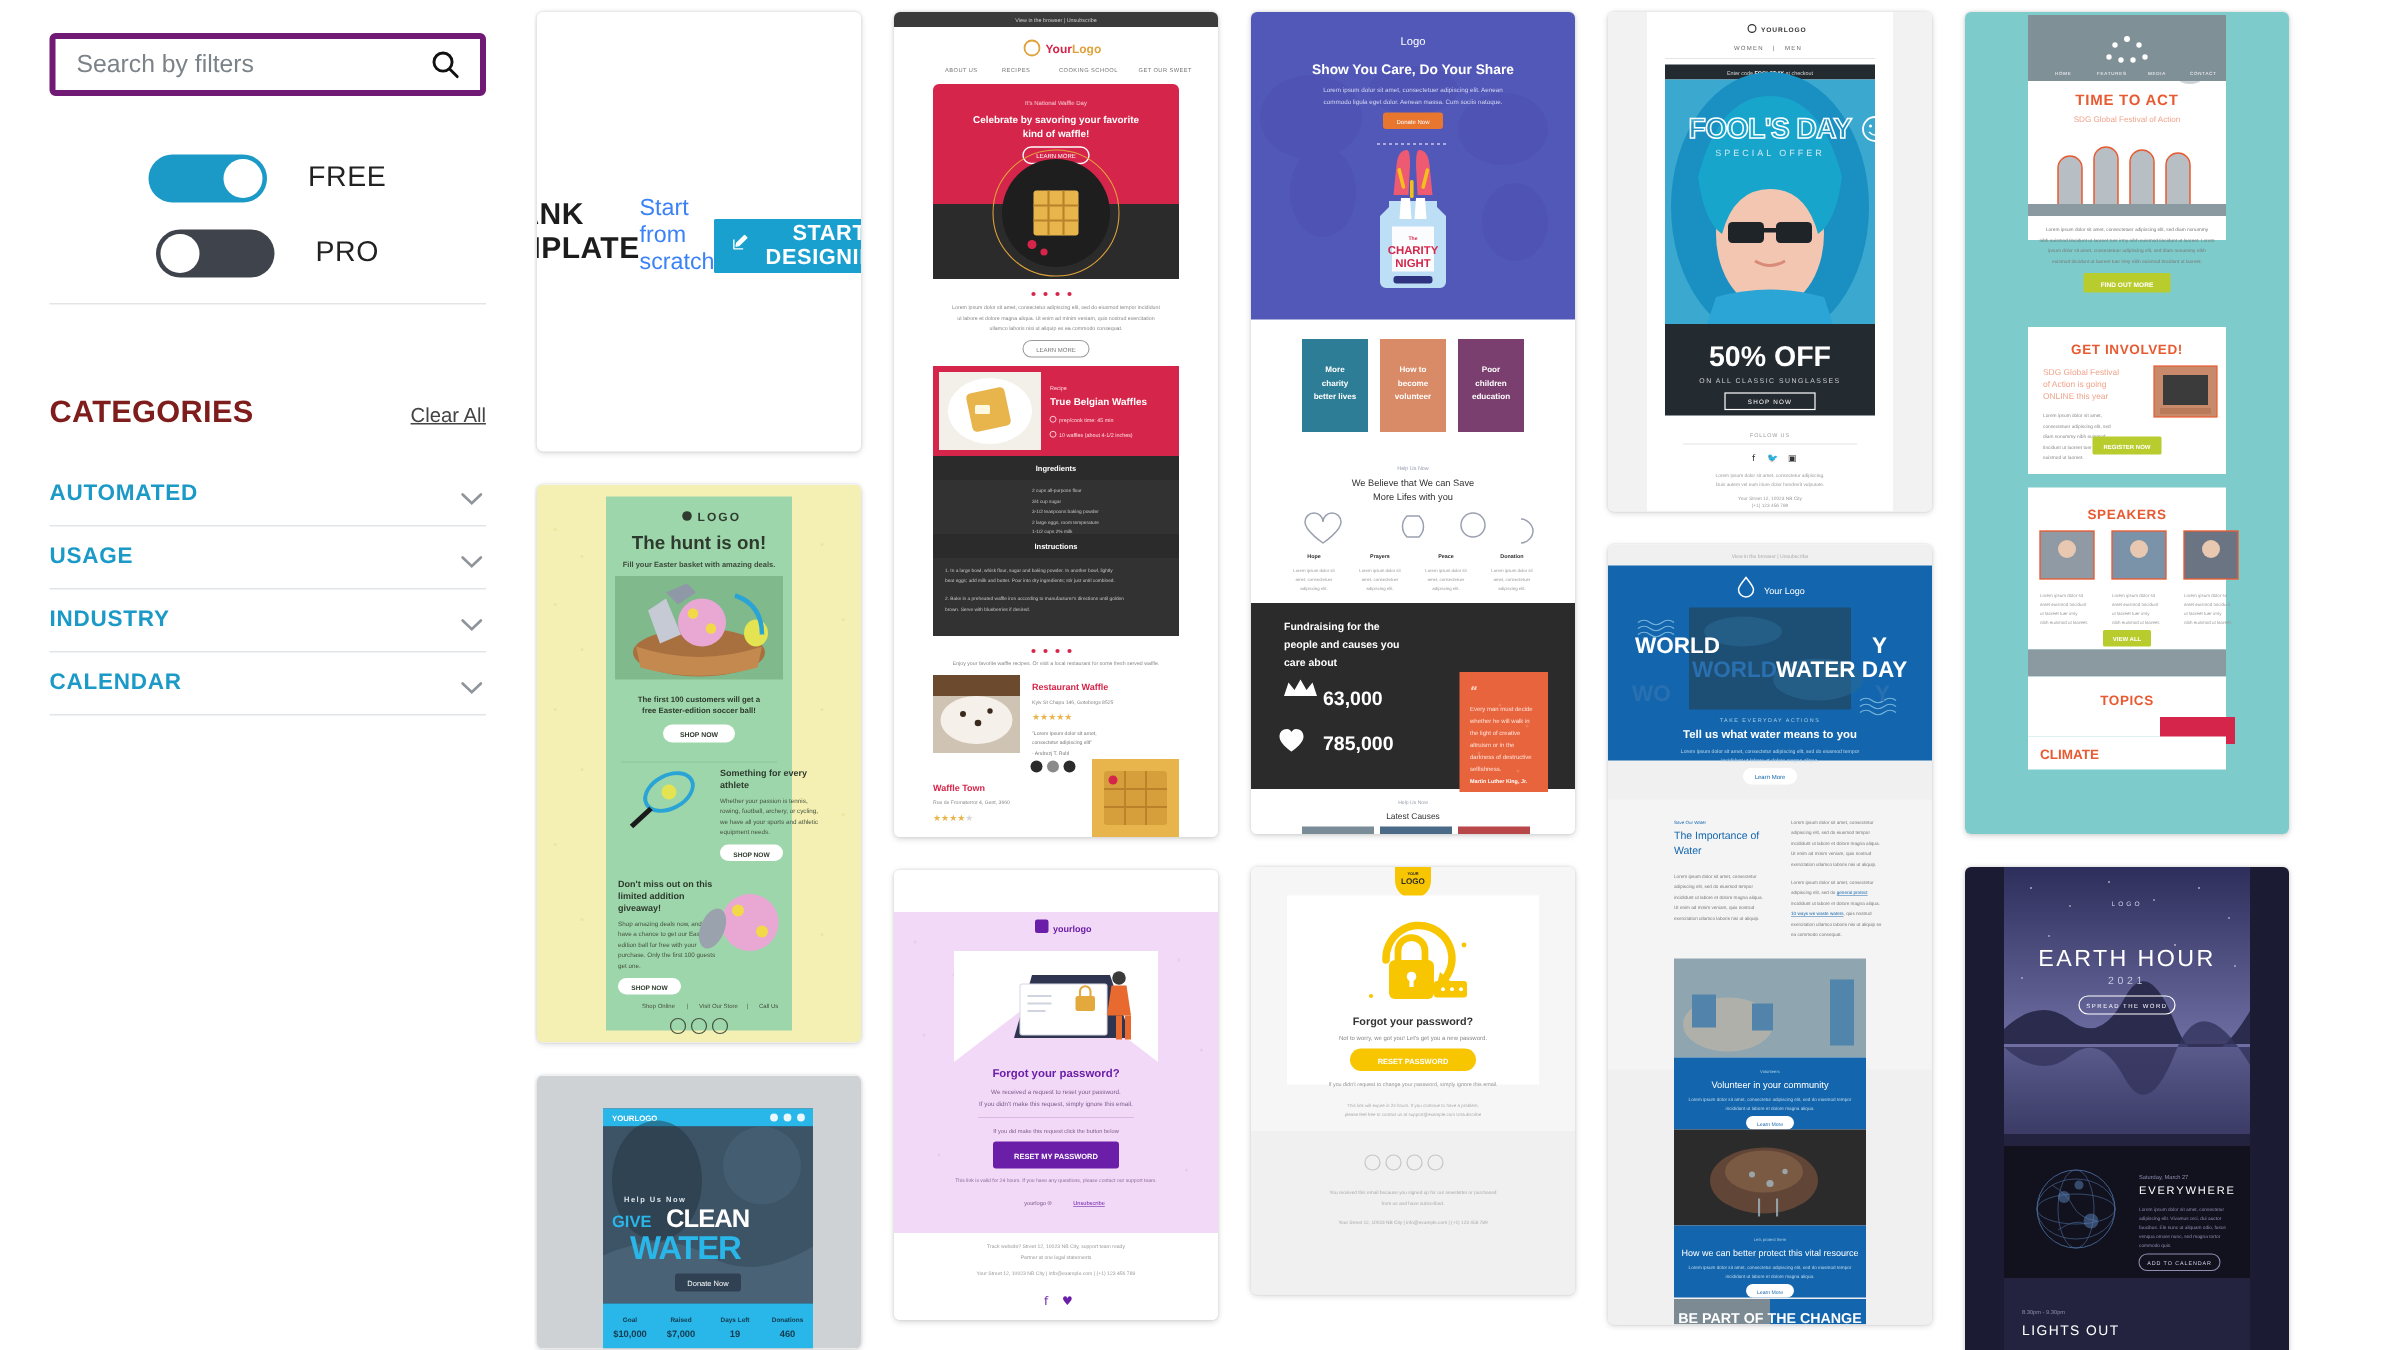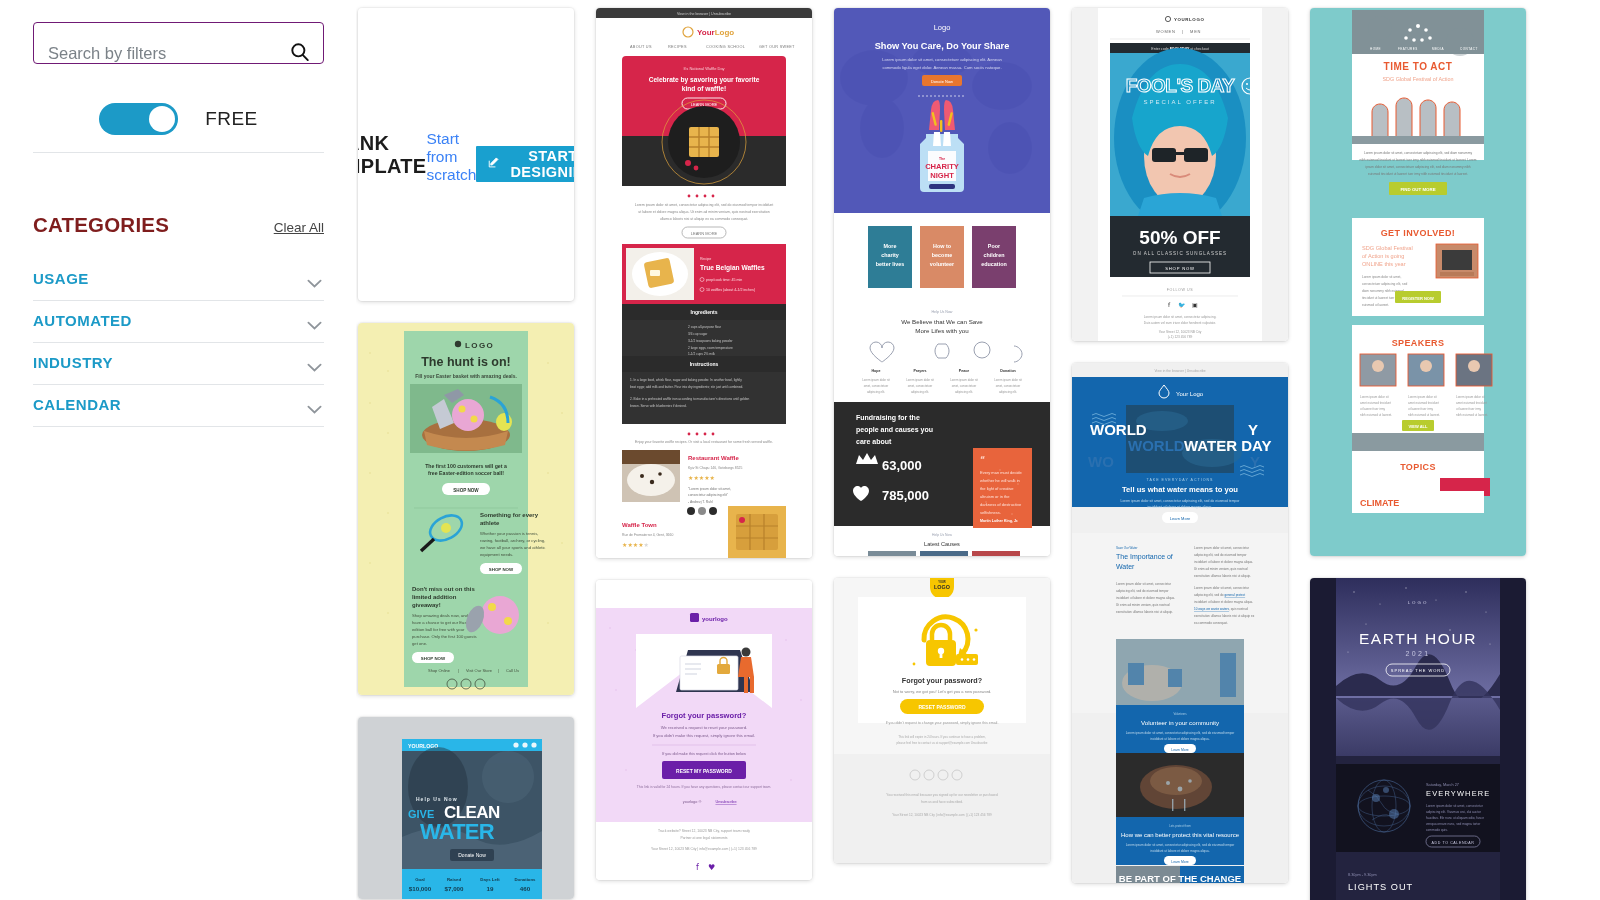--- a/index.html
+++ b/index.html
@@ -8,22 +8,22 @@
     font-family: "Liberation Sans", sans-serif;
     background: #ffffff;
     color: #333;
     overflow: hidden;
   }
   .app { display: flex; width: 1600px; height: 900px; }
 
   
   .sidebar { width: 356px; flex: 0 0 356px; padding: 22px 32px 0 33px; }
   .search-wrap {
-    position: relative; height: 42px; border: 1px solid #701a75;
-    border-radius: 4px; display: flex; align-items: flex-end; padding: 0 12px 0 14px;
+    position: relative; height: 42px; border: 4px solid #701a75;
+    border-radius: 4px; display: flex; align-items: center; padding: 0 12px 0 14px;
     background: #fff;
   }
   .search-input {
     border: 0; outline: 0; flex: 1; font-size: 16.5px;
     font-family: "Liberation Sans", sans-serif; color: #333; background: transparent;
   }
   .search-input::placeholder { color: #7b8288; }
   .search-icon { width: 22px; height: 22px; flex: 0 0 22px; }
 
   .toggles { margin-top: 38px; }
@@ -110,39 +110,45 @@
       </span>
     </div>
 
     <div class="toggles">
       <div class="toggle-row">
         <div class="toggle on">
             <div class="knob"></div>
           </div>
         <span class="toggle-label">FREE</span>
       </div>
+      <div class="toggle-row">
+        <div class="toggle off">
+            <div class="knob"></div>
+          </div>
+        <span class="toggle-label">PRO</span>
+      </div>
     </div>
 
     <div class="divider"></div>
 
     <div class="cat-head">
       <span class="cat-title">CATEGORIES</span>
       <span class="clear-all">Clear All</span>
     </div>
 
     <div class="cat-item">
-      <span class="name">USAGE</span>
+      <span class="name">AUTOMATED</span>
       <span class="chev">
         <svg viewBox="0 0 16 10" fill="none" stroke="#8f959b" stroke-width="1.9" stroke-linecap="round">
             <polyline points="1.5,1.8 8,8 14.5,1.8"></polyline>
           </svg>
       </span>
     </div>
     <div class="cat-item">
-      <span class="name">AUTOMATED</span>
+      <span class="name">USAGE</span>
       <span class="chev">
         <svg viewBox="0 0 16 10" fill="none" stroke="#8f959b" stroke-width="1.9" stroke-linecap="round">
             <polyline points="1.5,1.8 8,8 14.5,1.8"></polyline>
           </svg>
       </span>
     </div>
     <div class="cat-item">
       <span class="name">INDUSTRY</span>
       <span class="chev">
         <svg viewBox="0 0 16 10" fill="none" stroke="#8f959b" stroke-width="1.9" stroke-linecap="round">

